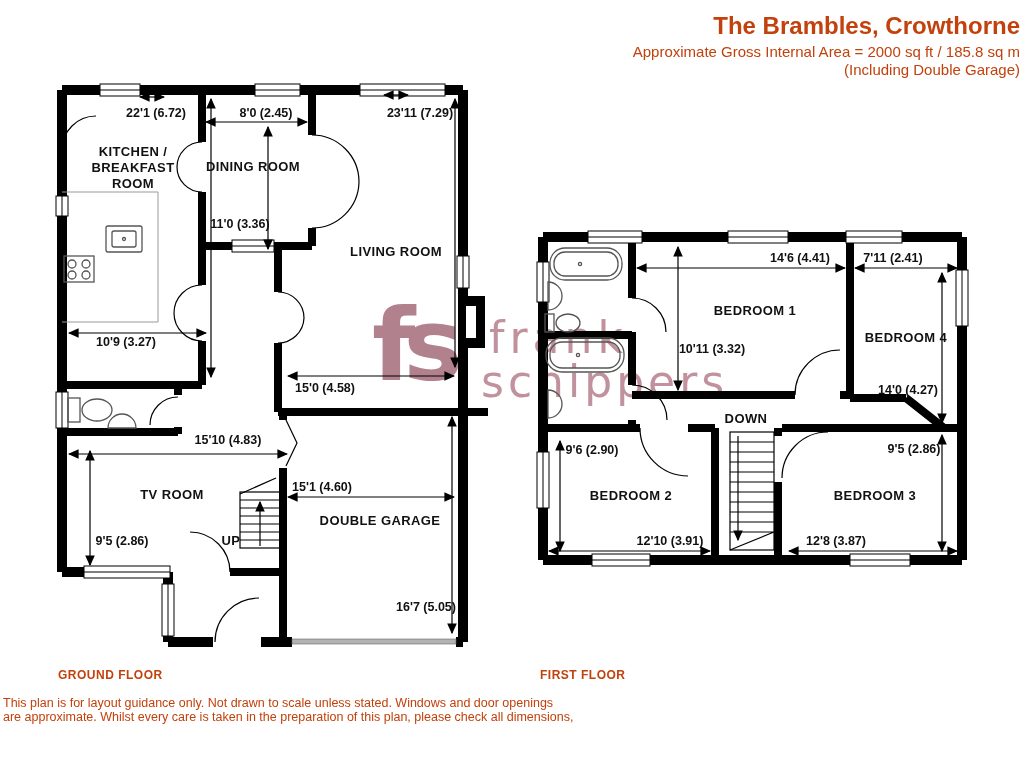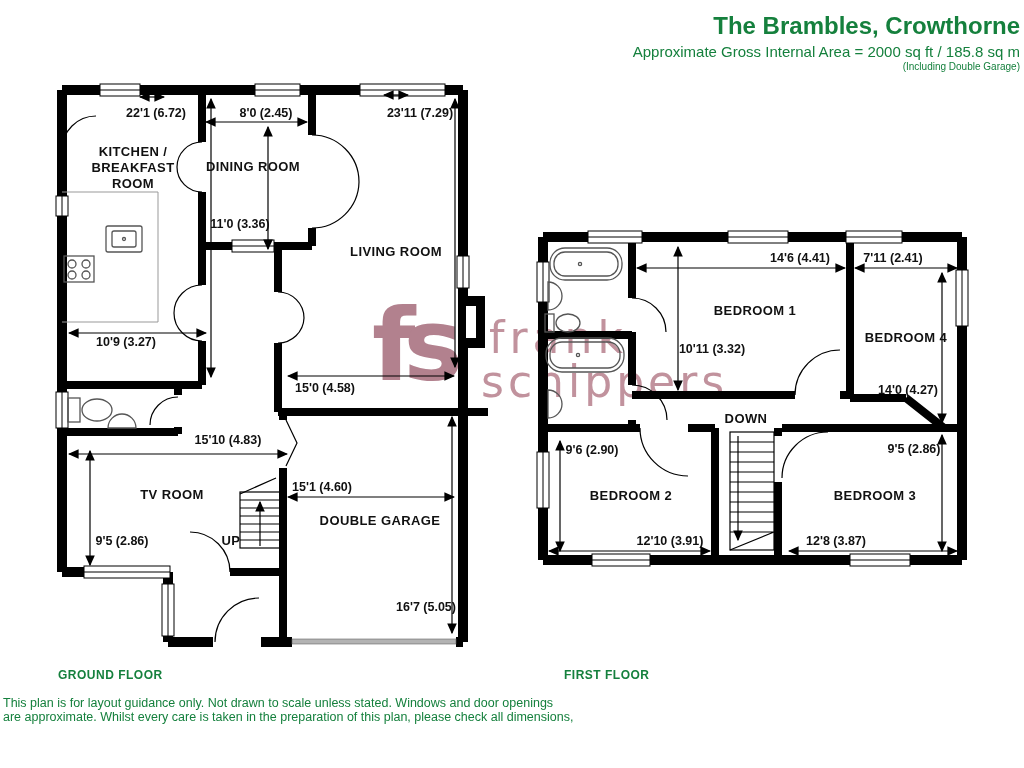--- a/index.html
+++ b/index.html
@@ -10,27 +10,27 @@
   .wm-logo{position:absolute;left:372px;top:296px;font-family:"DejaVu Sans",sans-serif;
            font-weight:bold;font-size:100px;line-height:100px;letter-spacing:-12px;
            color:#b2818e;}
   .wm-w1{position:absolute;left:489px;top:316px;font-size:44px;line-height:44px;
          letter-spacing:5px;color:#c1929d;font-family:"DejaVu Sans",sans-serif;}
   .wm-w2{position:absolute;left:481px;top:360px;font-size:44px;line-height:44px;
          letter-spacing:4px;color:#c1929d;font-family:"DejaVu Sans",sans-serif;}
   
   #plan{position:absolute;left:0;top:0;z-index:2;}
   
-  .txt{position:absolute;z-index:3;color:#15803d;}
+  .txt{position:absolute;z-index:3;color:#c2410c;}
   .hdr-title{right:4px;top:12px;font-size:24px;font-weight:bold;text-align:right;}
   .hdr-sub{right:4px;top:43px;font-size:15px;text-align:left;}
-  .hdr-sub2{right:4px;top:61px;font-size:10px;text-align:right;}
+  .hdr-sub2{right:4px;top:61px;font-size:15px;text-align:right;}
   .floor-label{font-size:12px;font-weight:bold;letter-spacing:.5px;}
   .gf-label{left:58px;top:668px;}
-  .ff-label{left:564px;top:668px;}
+  .ff-label{left:540px;top:668px;}
   .disc{left:3px;font-size:12.5px;}
   
   .rl{font:bold 13px "Liberation Sans",sans-serif;fill:#111;letter-spacing:.4px;}
   .dt{font:bold 12.5px "Liberation Sans",sans-serif;fill:#111;}
   .w-out{stroke:#000;stroke-width:10;fill:none;}
   .w-in{stroke:#000;stroke-width:8;fill:none;}
   .thin{stroke:#000;stroke-width:1.2;fill:none;}
   .fix{stroke:#555;stroke-width:1.3;fill:none;}
   .cnt{stroke:#999;stroke-width:1;fill:none;}
   .dim{stroke:#000;stroke-width:1.2;fill:none;}

